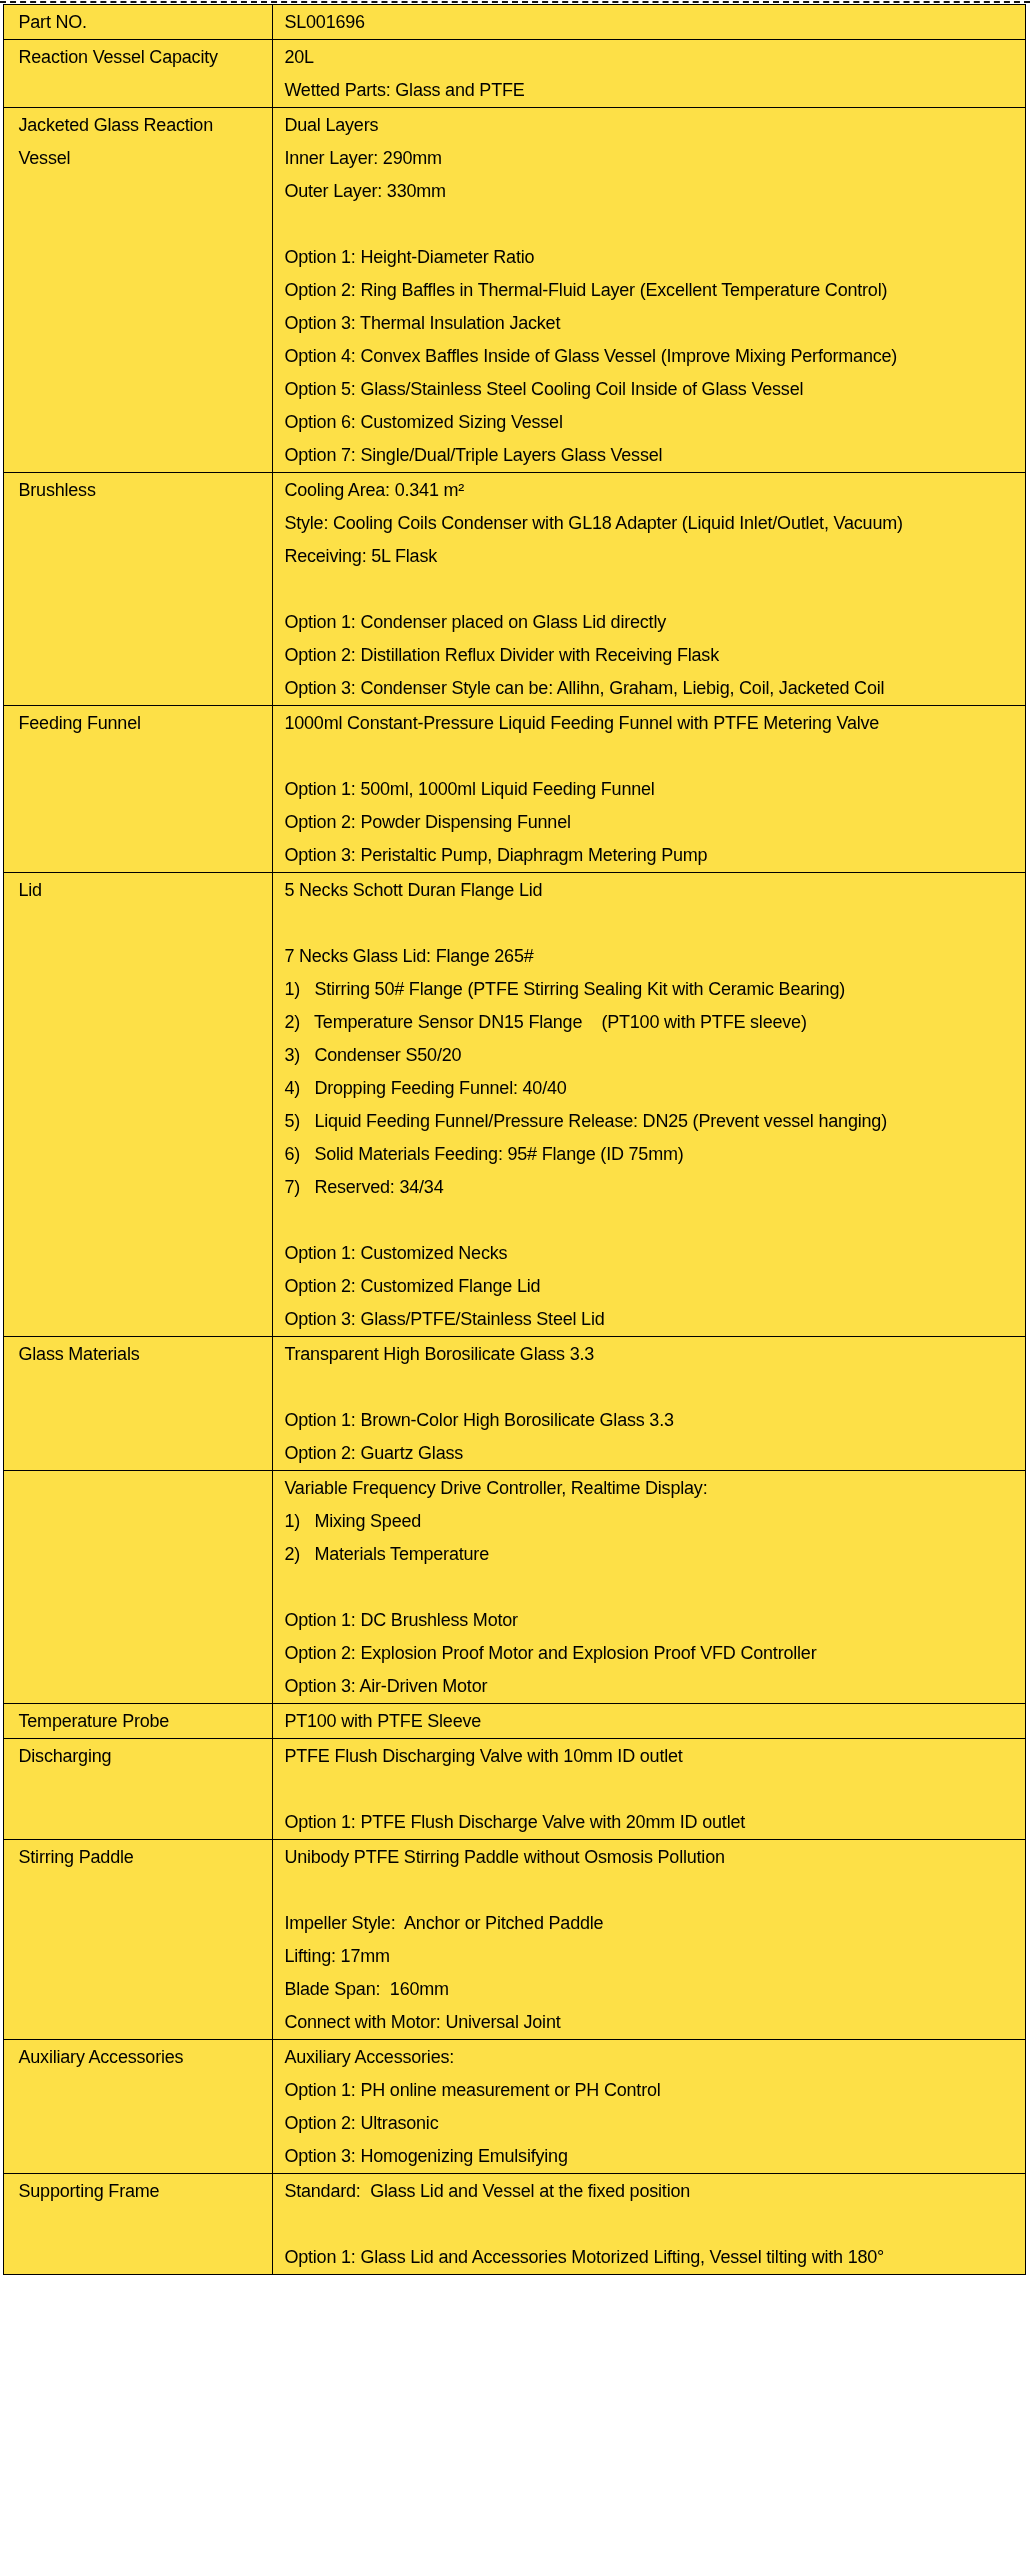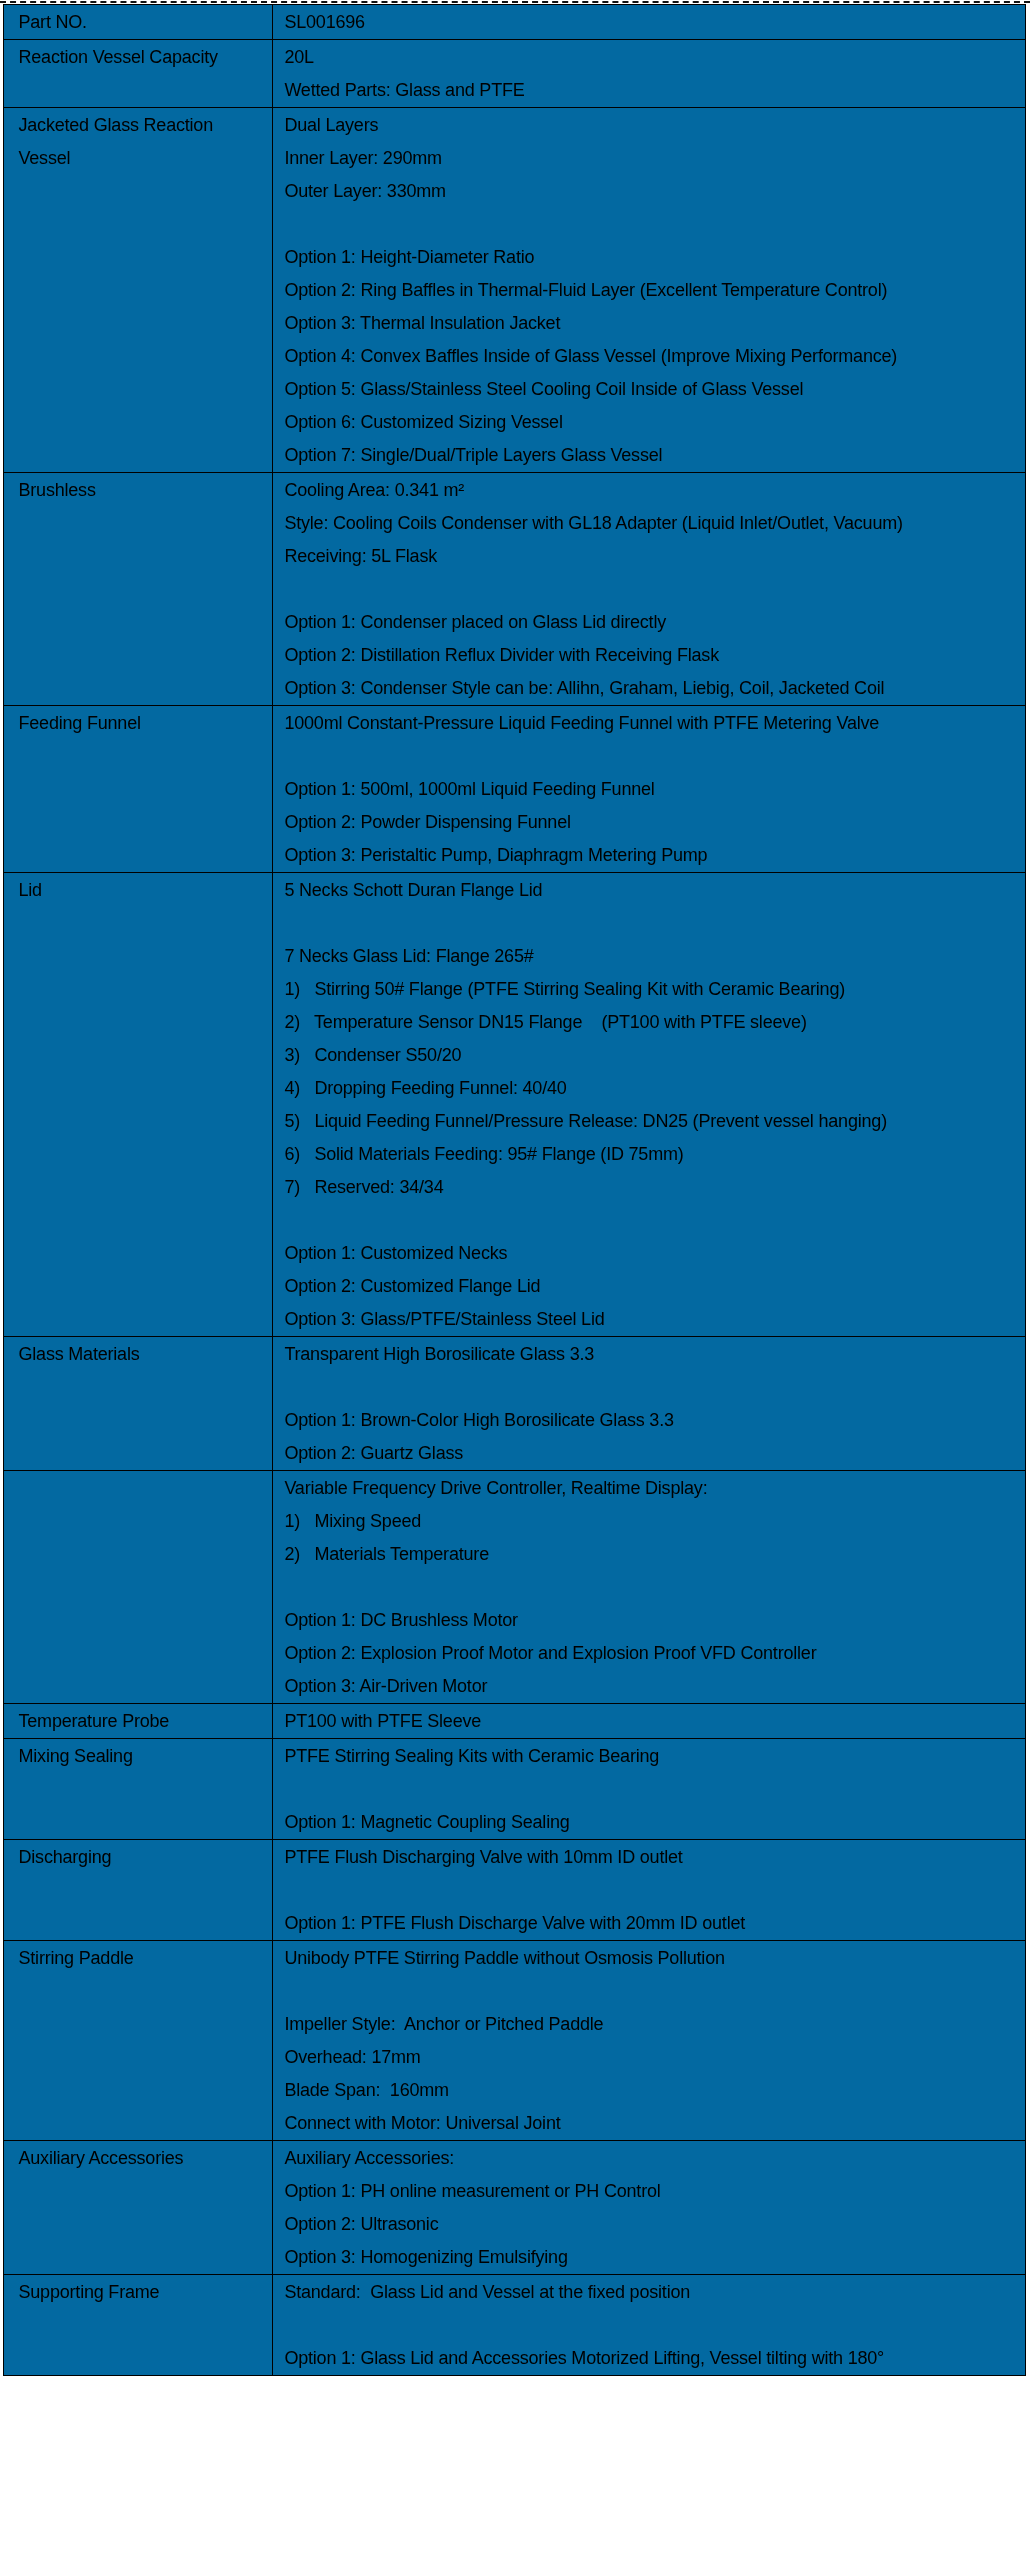--- a/index.html
+++ b/index.html
@@ -17,21 +17,21 @@
   }
   table.spec{
     position:absolute;top:4.1px;left:3.1px;
     width:1023px;
     border-collapse:collapse;
     table-layout:fixed;
   }
   table.spec td{
     border:1.5px solid #000000;
     vertical-align:top;
-    background:#0369a1;
+    background:#fde047;
   }
   td.param{
     width:269px;
     padding:1px 5.2px 0 14.4px;
     font-size:18px;
     line-height:33px;
     letter-spacing:-0.2px;
     white-space:pre-wrap;
   }
   td.value{
@@ -148,42 +148,34 @@
           <div class="line">Option 3: Air-Driven Motor</div>
         </td>
       </tr>
       <tr>
         <td class="param">Temperature Probe</td>
         <td class="value">
           <div class="line">PT100 with PTFE Sleeve</div>
         </td>
       </tr>
       <tr>
-        <td class="param">Mixing Sealing</td>
-        <td class="value">
-          <div class="line">PTFE Stirring Sealing Kits with Ceramic Bearing</div>
-          <div class="line"></div>
-          <div class="line">Option 1: Magnetic Coupling Sealing</div>
-        </td>
-      </tr>
-      <tr>
         <td class="param">Discharging</td>
         <td class="value">
           <div class="line">PTFE Flush Discharging Valve with 10mm ID outlet</div>
           <div class="line"></div>
           <div class="line">Option 1: PTFE Flush Discharge Valve with 20mm ID outlet</div>
         </td>
       </tr>
       <tr>
         <td class="param">Stirring Paddle</td>
         <td class="value">
           <div class="line">Unibody PTFE Stirring Paddle without Osmosis Pollution</div>
           <div class="line"></div>
           <div class="line">Impeller Style:  Anchor or Pitched Paddle</div>
-          <div class="line">Overhead: 17mm</div>
+          <div class="line">Lifting: 17mm</div>
           <div class="line">Blade Span:  160mm</div>
           <div class="line">Connect with Motor: Universal Joint</div>
         </td>
       </tr>
       <tr>
         <td class="param">Auxiliary Accessories</td>
         <td class="value">
           <div class="line">Auxiliary Accessories:</div>
           <div class="line">Option 1: PH online measurement or PH Control</div>
           <div class="line">Option 2: Ultrasonic</div>

